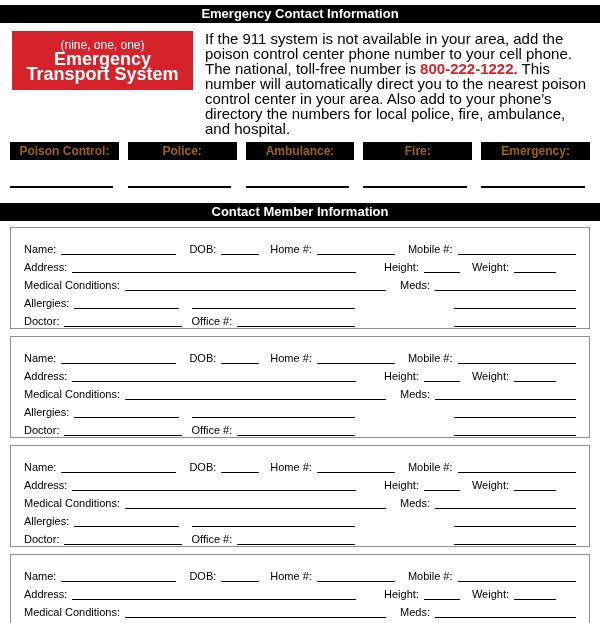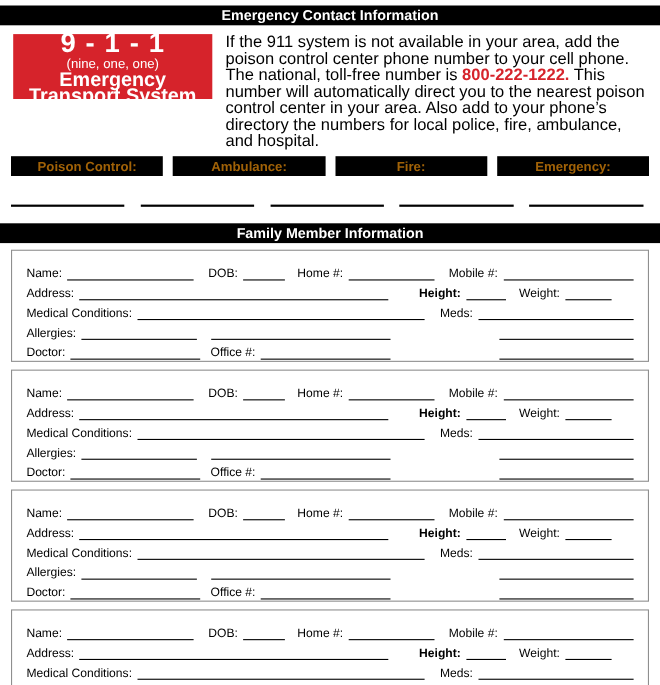--- a/index.html
+++ b/index.html
@@ -32,49 +32,49 @@
     padding:9px 13px 3px 13px; height:102px; }
   .member-block.first { margin-top:6px; }
   .fm-row { display:flex; align-items:flex-end; height:18px; font-size:11px; }
   .lbl { padding-right:5px; white-space:nowrap; }
   .ln { border-bottom:1px solid #000; height:12px; }
   .ln-name { width:115px; margin-right:13px; }
   .ln-dob { width:38px; margin-right:11px; }
   .ln-home { width:78px; margin-right:13px; }
   .ln-mobile { flex:1; }
   .ln-address { flex:1; }
-  .lbl-height { margin-left:28px;font-weight:bold; }
+  .lbl-height { margin-left:28px; }
   .ln-height { width:36px; }
   .lbl-weight { margin-left:12px; }
   .ln-weight { width:42px; margin-right:20px; }
   .ln-medical { flex:1; }
   .lbl-meds { margin-left:14px; }
   .ln-meds { width:141px; }
   .ln-allergies { width:105px; }
   .ln-allergies2 { width:163px; margin-left:13px; }
   .ln-right { width:122px; margin-left:auto; }
   .ln-doctor { width:118px; margin-right:9px; }
   .ln-office { width:118px; }
 </style>
 </head>
 <body>
 
 <div class="titlebar top">Emergency Contact Information</div>
 
 <div class="intro">
   <div class="badge-911">
-    <div class="badge-number">9 - 1 - 1</div>
     <div class="badge-phonetic">(nine, one, one)</div>
     <div class="badge-caption">Emergency Transport System</div>
   </div>
   <div class="intro-text"><span>If the 911 system is not available in your area, add the poison control center phone number to your cell phone. The national, toll-free number is </span><span class="phone-red">800-222-1222.</span><span> This number will automatically direct you to the nearest poison control center in your area. Also add to your phone’s directory the numbers for local police, fire, ambulance, and hospital.</span></div>
 </div>
 
 <div class="contact-bars">
   <div class="contact-bar">Poison Control:</div>
+  <div class="contact-bar">Police:</div>
   <div class="contact-bar">Ambulance:</div>
   <div class="contact-bar">Fire:</div>
   <div class="contact-bar">Emergency:</div>
 </div>
 
 <div class="contact-lines">
   <div class="contact-line-cell">
       <div class="contact-blank"></div>
     </div>
   <div class="contact-line-cell">
@@ -84,21 +84,21 @@
       <div class="contact-blank"></div>
     </div>
   <div class="contact-line-cell">
       <div class="contact-blank"></div>
     </div>
   <div class="contact-line-cell">
       <div class="contact-blank"></div>
     </div>
 </div>
 
-<div class="titlebar family">Family Member Information</div>
+<div class="titlebar family">Contact Member Information</div>
 
 <div class="member-block first">
   <div class="fm-row">
     <span class="lbl">Name:</span>
       <div class="ln ln-name"></div>
     <span class="lbl">DOB:</span>
       <div class="ln ln-dob"></div>
     <span class="lbl">Home #:</span>
       <div class="ln ln-home"></div>
     <span class="lbl">Mobile #:</span>

